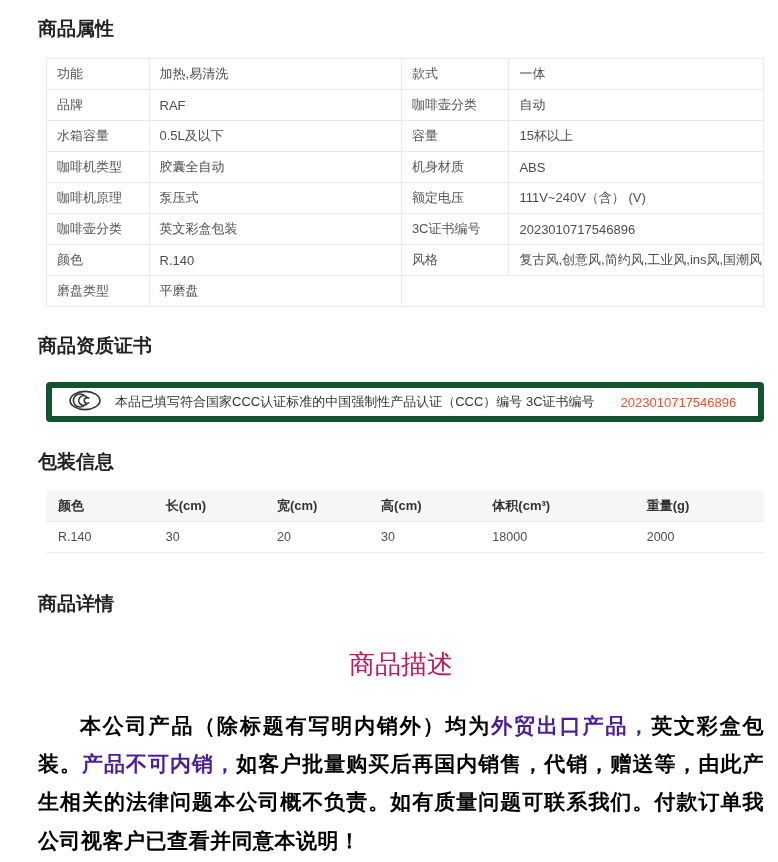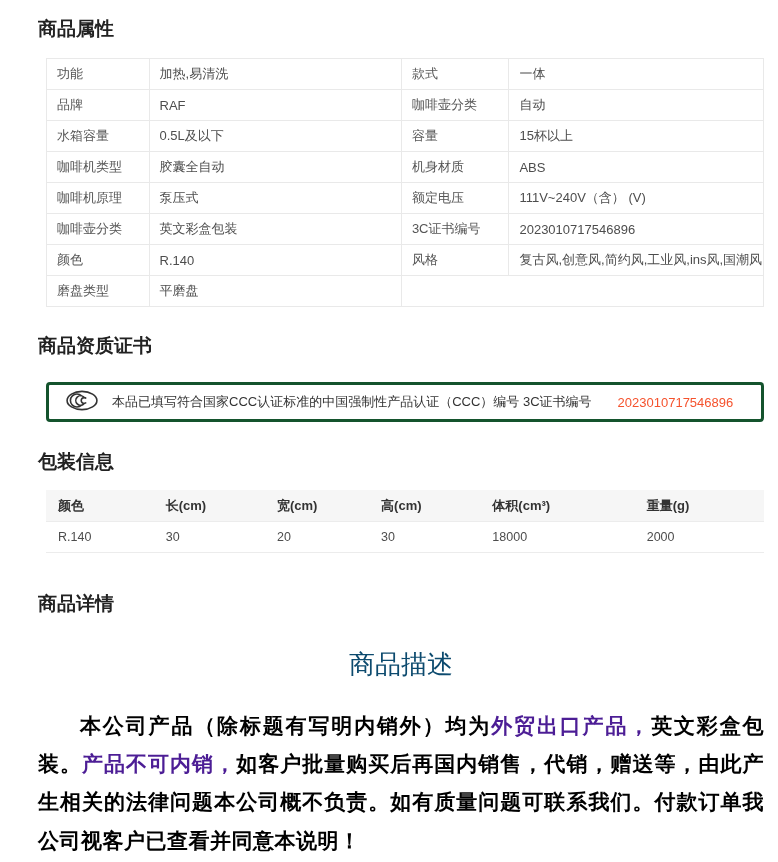--- a/index.html
+++ b/index.html
@@ -37,21 +37,21 @@
     overflow: hidden;
     background: #fff;
   }
   .attr-table td.attr-label { color: #555; }
 
   
   .cert-title { margin-top: 28px; }
   .cert-box {
     margin: 25px 0 0 8px;
     height: 40px;
-    border: 3px solid #14532d;
+    border: 6px solid #14532d;
     border-radius: 4px;
     display: flex;
     align-items: center;
     padding: 0 12px;
     box-sizing: border-box;
   }
   .ccc-logo { margin: 0 14px 0 5px; flex: 0 0 auto; }
   .cert-text { font-size: 13px; color: #333; }
   .cert-number { font-size: 13px; margin-left: 26px; text-decoration: none; }
 
@@ -83,21 +83,21 @@
     white-space: nowrap;
   }
 
   
   .details-title { margin-top: 40px; }
   .desc-heading {
     margin-top: 34px;
     text-align: center;
     font-size: 26px;
     font-weight: 400;
-    color: #0c4a6e;
+    color: #be185d;
     line-height: 30px;
   }
   .desc-paragraph {
     margin-top: 28px;
     font-size: 21px;
     font-weight: bold;
     color: #000;
     line-height: 1.82;
     text-align: justify;
     text-indent: 2em;

